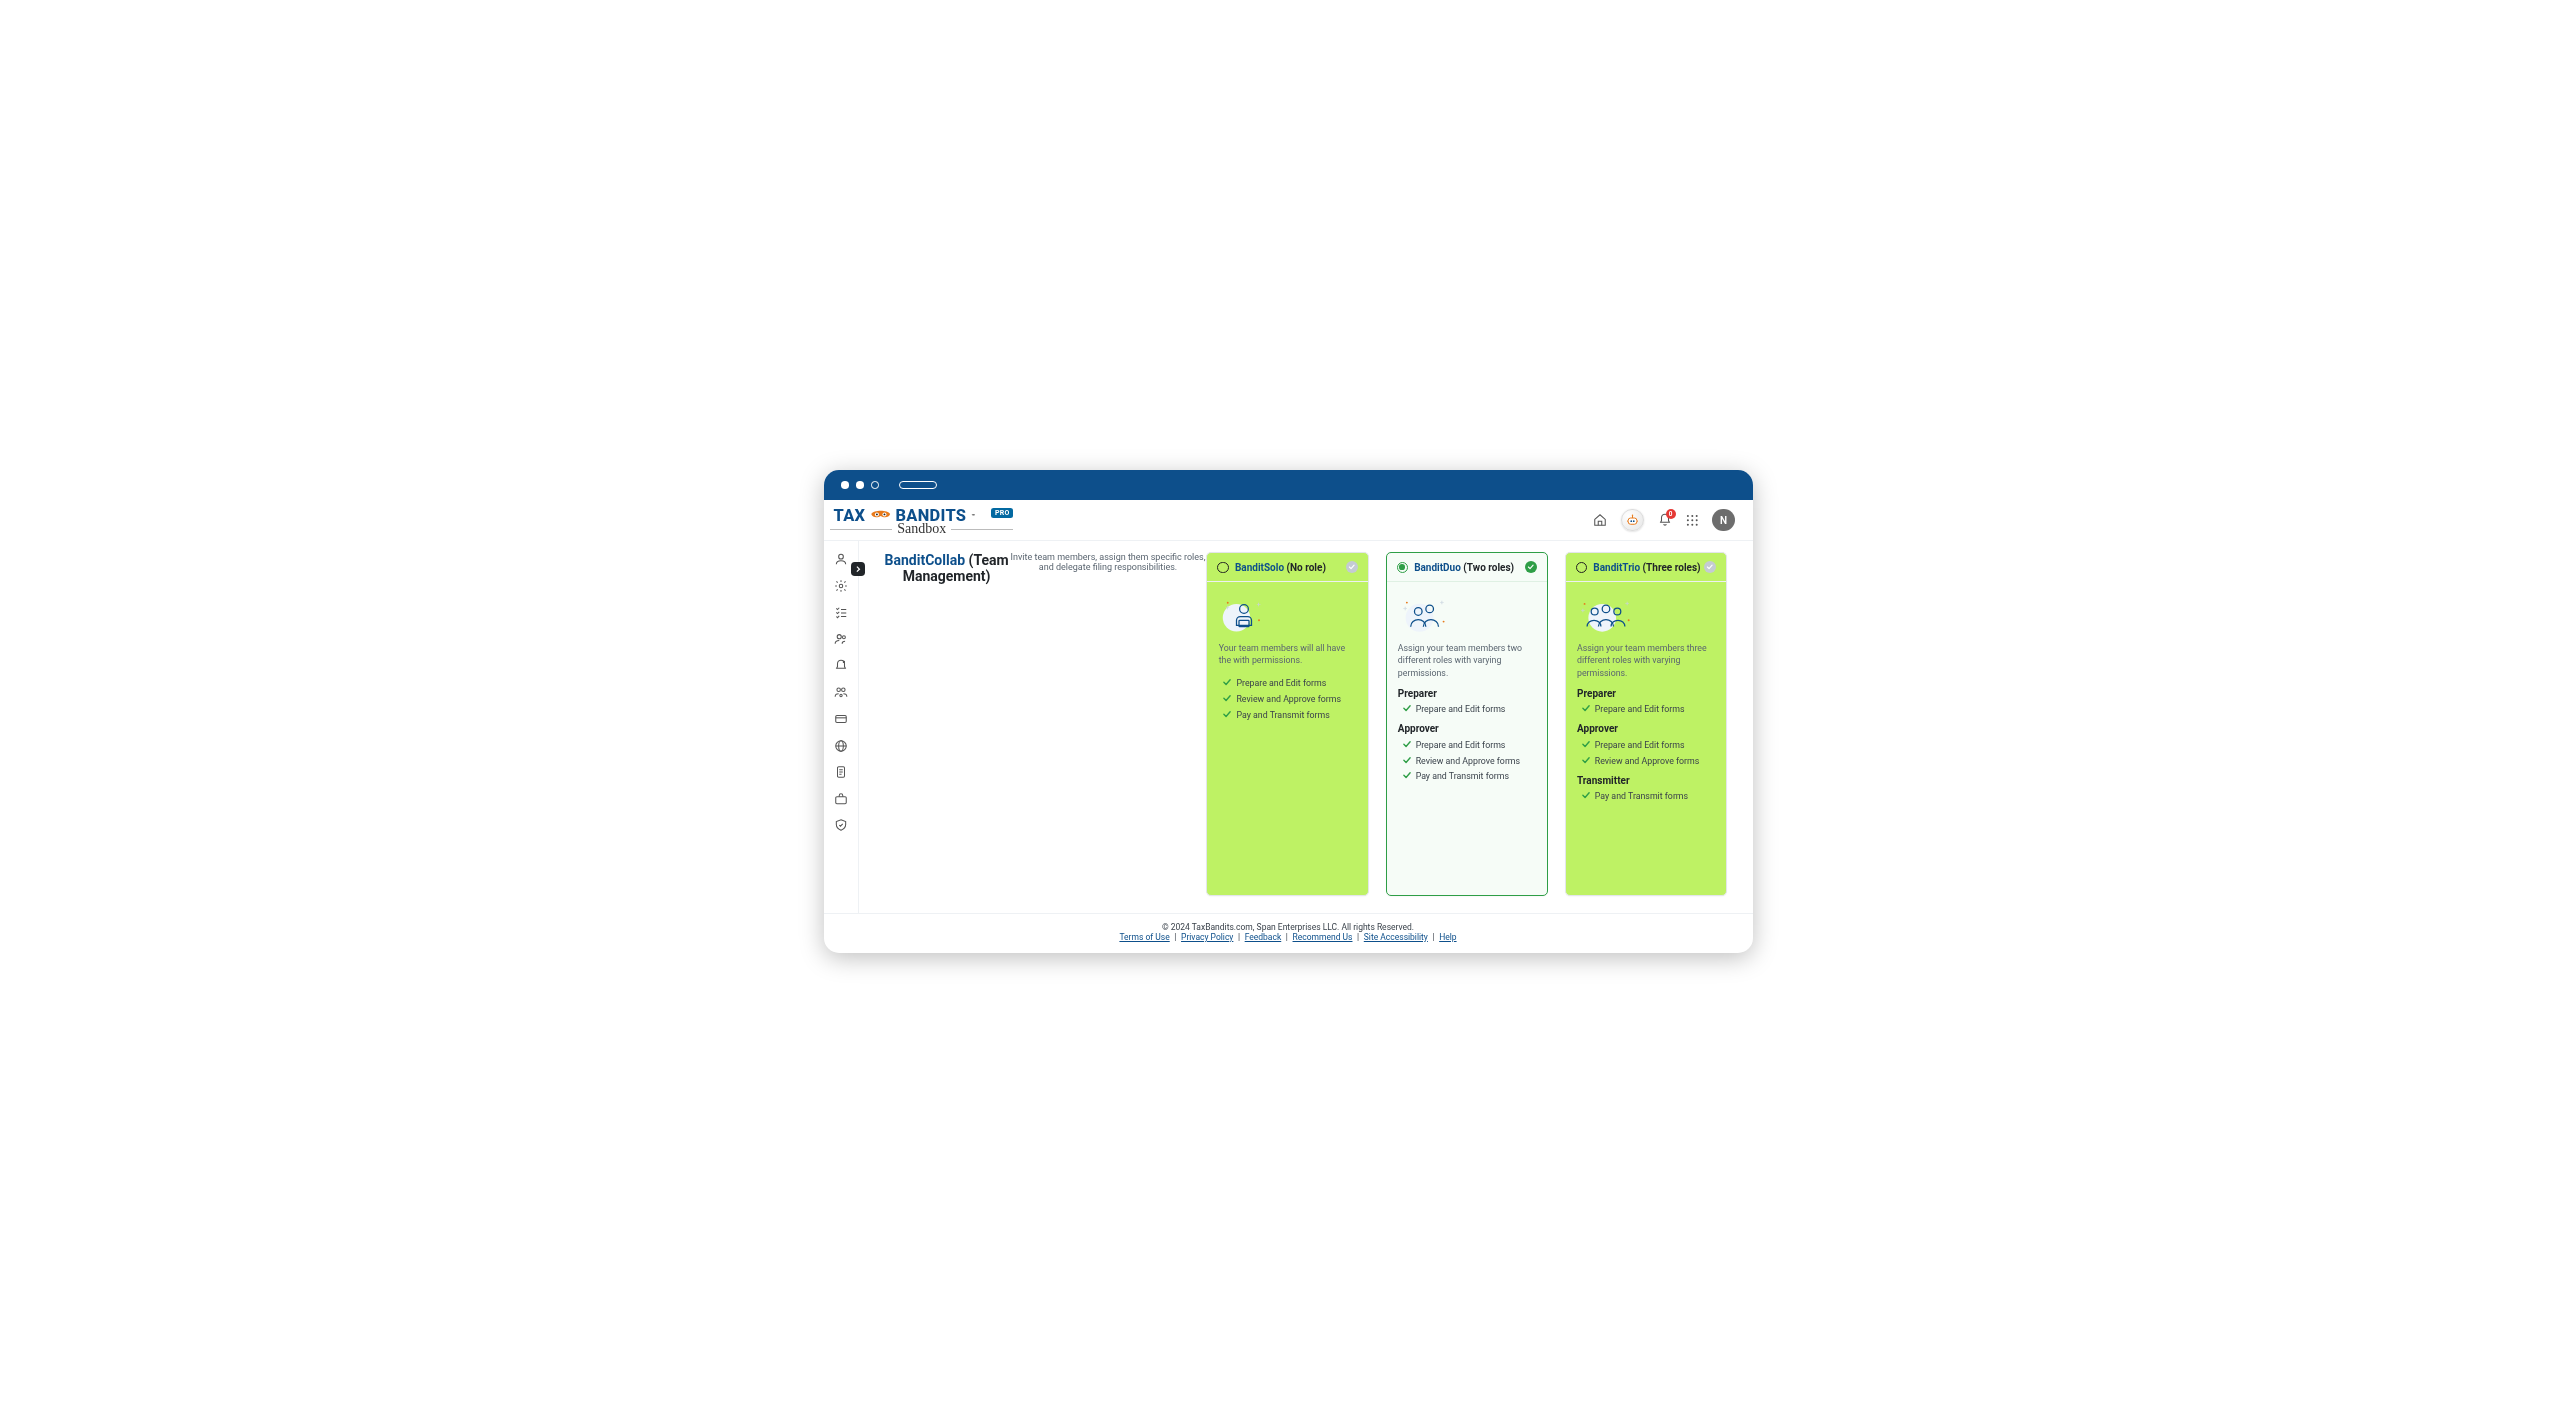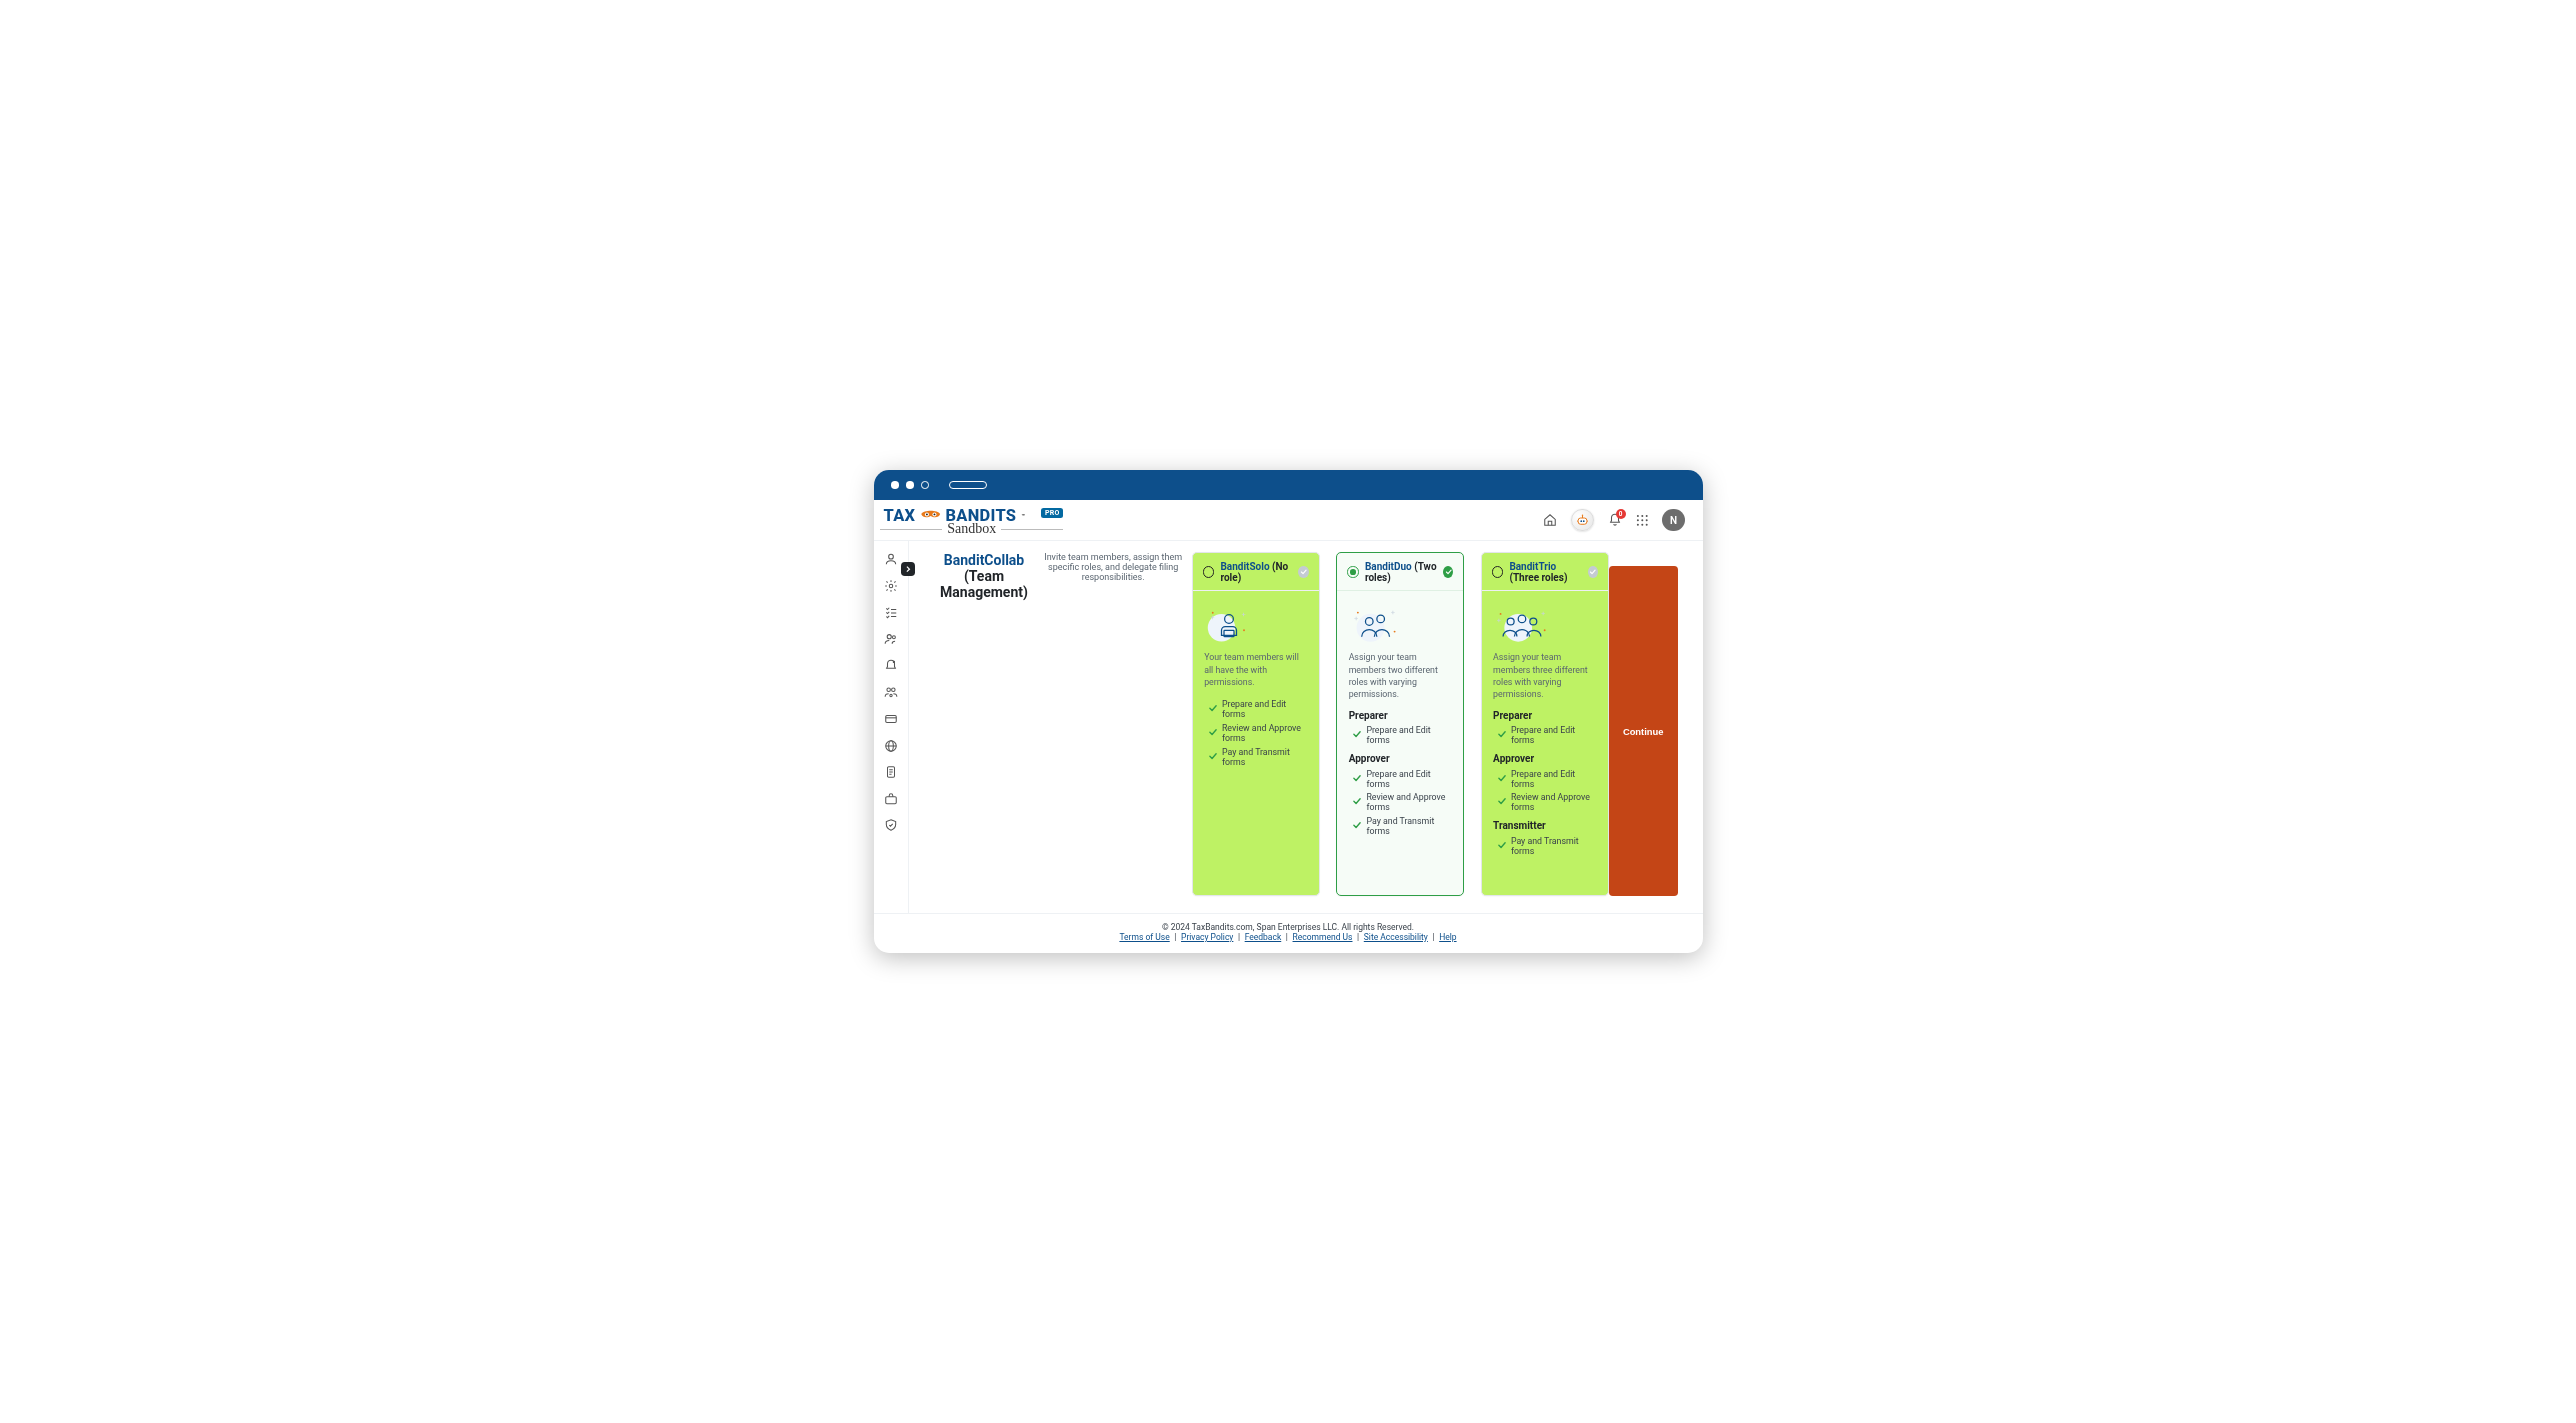--- a/index.html
+++ b/index.html
@@ -6,21 +6,21 @@
   body {
     font-family: -apple-system, BlinkMacSystemFont, "Segoe UI", Roboto, Arial, sans-serif;
     background: #fff;
     display: flex;
     align-items: center;
     justify-content: center;
     min-height: 100vh;
     padding: 25px;
   }
   .browser-frame {
-    width: 829px;
+    width: 929px;
     border-radius: 15px;
     overflow: hidden;
     box-shadow: 0 5px 25px rgba(0,0,0,0.25);
     background: #fff;
     position: relative;
   }
   .browser-bar {
     background: #0d4f8b;
     height: 30px;
     display: flex;
@@ -506,23 +506,20 @@
                     <span class="chk"><svg width="10" height="10" viewBox="0 0 16 16" fill="none" stroke="currentColor" stroke-width="2.2" stroke-linecap="round" stroke-linejoin="round">
                         <path d="M3 8.5 L6.5 12 L13 4.5"></path>
                       </svg></span>
                     <span>Pay and Transmit forms</span>
                   </li>
                 </ul>
               </div>
             </div>
           </div>
 
-        <div class="actions">
-          <button class="btn-continue">Continue</button>
-        </div>
       </div>
     </div>
 
     <div class="footer">
       <div>© 2024 TaxBandits.com, Span Enterprises LLC. All rights Reserved.</div>
       <div id="footer-links"><a>Terms of Use</a><span class="sep"> | </span><a>Privacy Policy</a><span class="sep"> | </span><a>Feedback</a><span class="sep"> | </span><a>Recommend Us</a><span class="sep"> | </span><a>Site Accessibility</a><span class="sep"> | </span><a>Help</a></div>
     </div>
   </div>
 </div>
 

